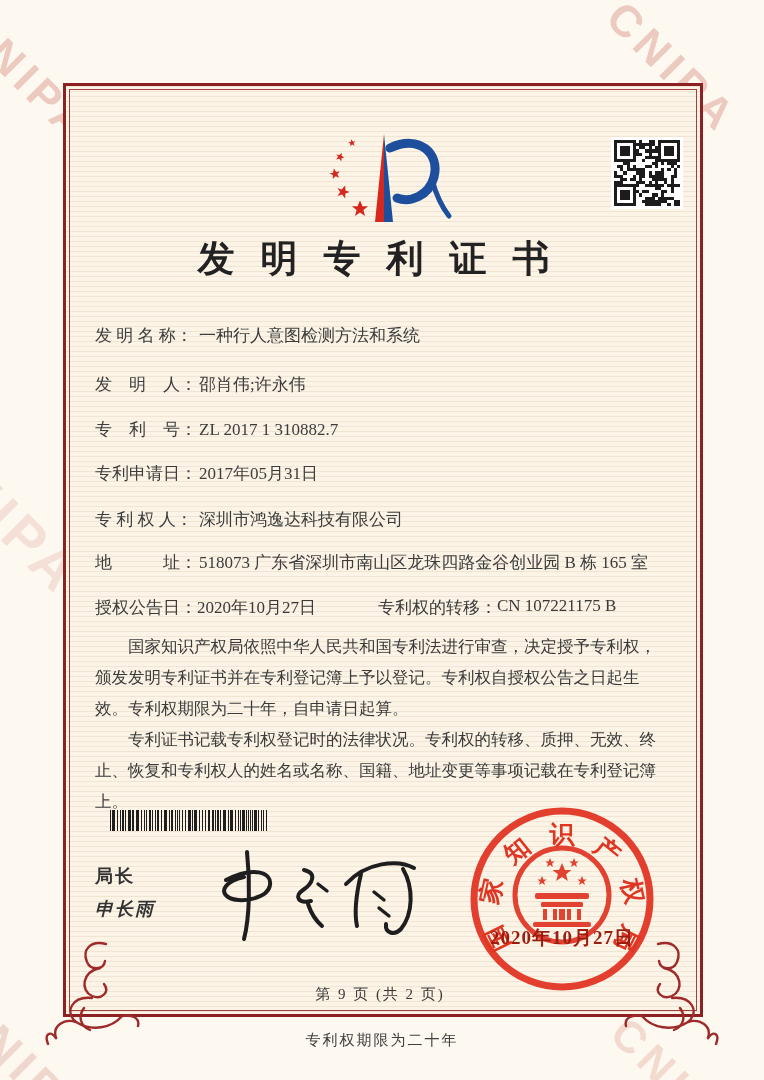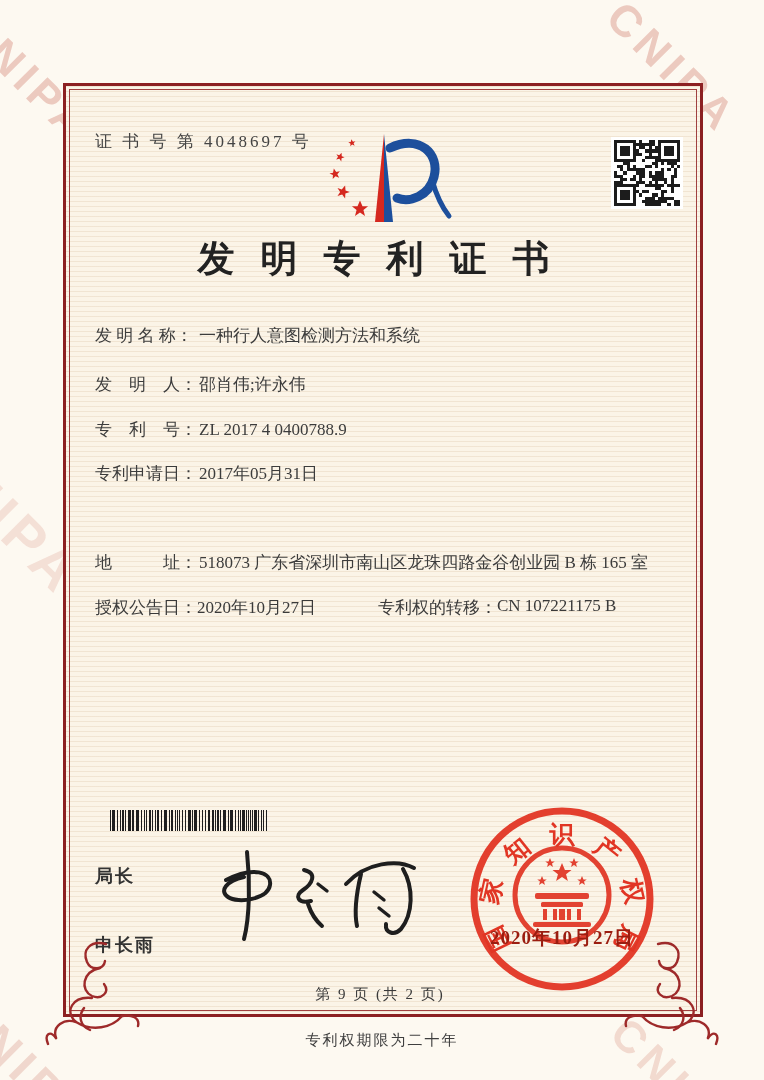--- a/index.html
+++ b/index.html
@@ -55,21 +55,20 @@
   <div class="wm" style="left:468px;top:296px;font-size:40px;color:rgba(198,94,76,0.14);">CNIPA</div>
   <div class="wm" style="left:-46px;top:420px;font-size:56px;color:rgba(198,94,76,0.16);">CNIPA</div>
   <div class="wm" style="left:250px;top:640px;font-size:48px;color:rgba(198,94,76,0.10);">CNIPA</div>
   <div class="wm" style="left:-20px;top:985px;font-size:48px;color:rgba(198,94,76,0.22);">CNIPA</div>
   <div class="wm" style="left:636px;top:1008px;font-size:44px;color:rgba(198,94,76,0.20);">CNIPA</div>
 
   <div class="frame">
       <div class="inner"></div>
     </div>
 
-  <div class="cert-no">证 书 号 第 4048697 号</div>
 
   <svg class="logo" width="145" height="100" viewBox="0 0 145 100">
     <defs>
       <path id="star" d="M0,-10 L2.94,-3.09 L9.51,-3.09 L4.05,1.18 L5.88,8.09 L0,4 L-5.88,8.09 L-4.05,1.18 L-9.51,-3.09 L-2.94,-3.09 Z"></path>
     </defs>
     <g fill="#d5281f">
       <use href="#star" transform="translate(52,79) scale(0.85)"></use>
       <use href="#star" transform="translate(35,62) scale(0.68) rotate(18)"></use>
       <use href="#star" transform="translate(27,44) scale(0.56) rotate(-12)"></use>
       <use href="#star" transform="translate(32,27) scale(0.46) rotate(20)"></use>
@@ -336,39 +335,45 @@
   <div class="row" style="top:373px;">
     <span class="lab">发　明　人：</span>
     <span class="val">邵肖伟;许永伟</span>
   </div>
   <div class="row" style="top:324px;">
     <span class="lab">发 明 名 称：</span>
     <span class="val">一种行人意图检测方法和系统</span>
   </div>
   <div class="row" style="top:418px;">
     <span class="lab">专　利　号：</span>
-    <span class="val">ZL 2017 4 0400788.9</span>
+    <span class="val">ZL 2017 1 310882.7</span>
   </div>
   <div class="row" style="top:462px;">
     <span class="lab">专利申请日：</span>
     <span class="val">2017年05月31日</span>
+  </div>
+  <div class="row" style="top:508px;">
+    <span class="lab">专 利 权 人：</span>
+    <span class="val">深圳市鸿逸达科技有限公司</span>
   </div>
   <div class="row" style="top:551px;">
     <span class="lab">地　　　址：</span>
     <span class="val">518073 广东省深圳市南山区龙珠四路金谷创业园 B 栋 165 室</span>
   </div>
 
   <div class="grant">
     <span>授权公告日：</span>
       <span>2020年10月27日</span>
     <span class="g2">专利权的转移：</span>
       <span>CN 107221175 B</span>
   </div>
 
   <div class="paras">
+    <p>国家知识产权局依照中华人民共和国专利法进行审查，决定授予专利权，颁发发明专利证书并在专利登记簿上予以登记。专利权自授权公告之日起生效。专利权期限为二十年，自申请日起算。</p>
+    <p>专利证书记载专利权登记时的法律状况。专利权的转移、质押、无效、终止、恢复和专利权人的姓名或名称、国籍、地址变更等事项记载在专利登记簿上。</p>
   </div>
 
   <div class="barcode">
       <div style="width: 1px; margin-right: 1px;"></div>
       <div style="width: 3px; margin-right: 2px;"></div>
       <div style="width: 1px; margin-right: 2px;"></div>
       <div style="width: 1px; margin-right: 1px;"></div>
       <div style="width: 2px; margin-right: 1px;"></div>
       <div style="width: 1px; margin-right: 2px;"></div>
       <div style="width: 3px; margin-right: 1px;"></div>
@@ -413,21 +418,21 @@
       <div style="width: 1px; margin-right: 1px;"></div>
       <div style="width: 1px; margin-right: 1px;"></div>
       <div style="width: 3px; margin-right: 1px;"></div>
       <div style="width: 1px; margin-right: 2px;"></div>
       <div style="width: 1px; margin-right: 1px;"></div>
       <div style="width: 1px; margin-right: 2px;"></div>
       <div style="width: 1px; margin-right: 1px;"></div>
     </div>
 
   <div class="signer" style="top:864px;">局长</div>
-  <div class="signer" style="top:933px;">申长雨</div>
+  <div class="signer" style="top:897px;font-style:italic;">申长雨</div>
 
   <svg class="sig-svg" width="230" height="105" viewBox="0 0 230 105" fill="none" stroke="#1e1e1e" stroke-width="4" stroke-linecap="round" stroke-linejoin="round">
     <path d="M28,40 C55,26 74,32 72,45 C70,59 40,64 30,57 C21,51 28,41 46,37"></path>
     <path d="M49,12 C52,40 52,76 46,99"></path>
     <path d="M106,30 C120,33 114,44 105,50 C96,56 100,64 113,61"></path>
     <path d="M110,64 C113,73 117,80 124,86"></path>
     <path d="M120,44 L129,51" stroke-width="3.4"></path>
     <path d="M148,44 C168,22 200,19 216,28"></path>
     <path d="M163,34 C158,55 156,72 159,86"></path>
     <path d="M205,29 C216,48 215,74 203,89 C196,96 187,93 188,84"></path>

